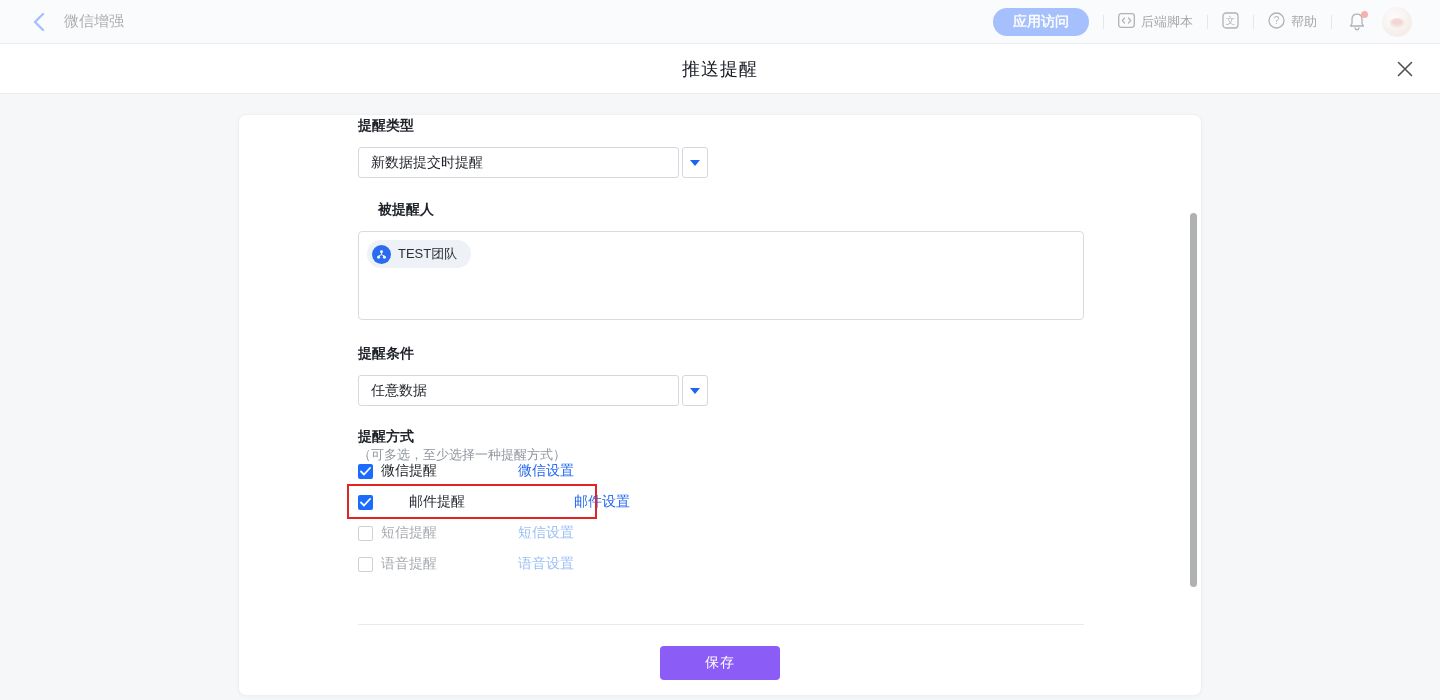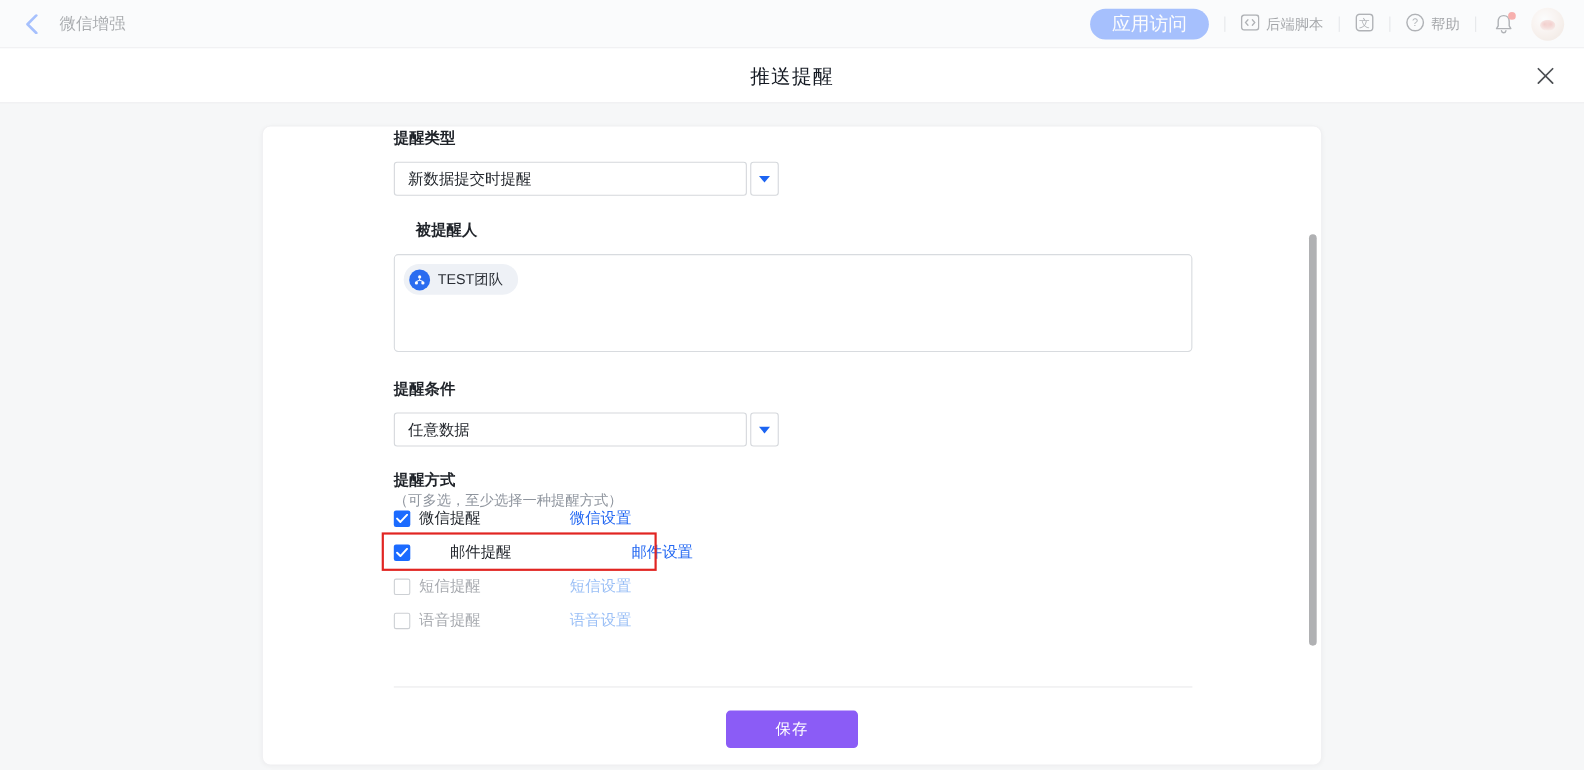--- a/index.html
+++ b/index.html
@@ -9,31 +9,31 @@
     background: #f6f7f8;
     color: #1f2329;
     position: relative;
   }
 
   
   .topbar {
     position: absolute; left: 0; top: 0; width: 1440px; height: 44px;
     background: #fafbfc; border-bottom: 1px solid #ededf0;
     display: flex; align-items: center; justify-content: space-between;
-    padding: 0 18px; z-index: 1;
+    padding: 0 28px; z-index: 1;
   }
   .topbar-inner { display: flex; align-items: center; width: 100%; justify-content: space-between; opacity: .42; }
   .tb-left { display: flex; align-items: center; gap: 14px; }
   .back-chevron { width: 22px; height: 22px; display: flex; align-items: center; justify-content: center; cursor: pointer; }
   .tb-title { font-size: 15px; color: #3a3f45; }
   .tb-right { display: flex; align-items: center; gap: 14px; }
   .pill {
-    background: #3370ff; color: #ffffff; font-size: 17px;
+    background: #3370ff; color: #ffffff; font-size: 14px;
     height: 28px; padding: 0 20px; border-radius: 14px;
-    display: flex; align-items: center; justify-content: center;
+    display: flex; align-items: center; justify-content: center; font-weight: bold;
   }
   .tb-item { display: flex; align-items: center; gap: 6px; font-size: 13px; color: #2b2f36; }
   .tb-divider { width: 1px; height: 14px; background: #c9ccd1; }
   .bell-wrap { position: relative; width: 22px; height: 22px; display:flex; align-items:center; justify-content:center; }
   .bell-dot { position: absolute; top: 0px; right: 0px; width: 7px; height: 7px; border-radius: 50%; background: #f54a45; }
   .avatar {
     width: 30px; height: 30px; border-radius: 50%;
     background: radial-gradient(circle at 40% 35%, #ffffff 0%, #f7e9e1 45%, #ecd9cd 75%, #e4c9ba 100%);
     position: relative; overflow: hidden;
   }

